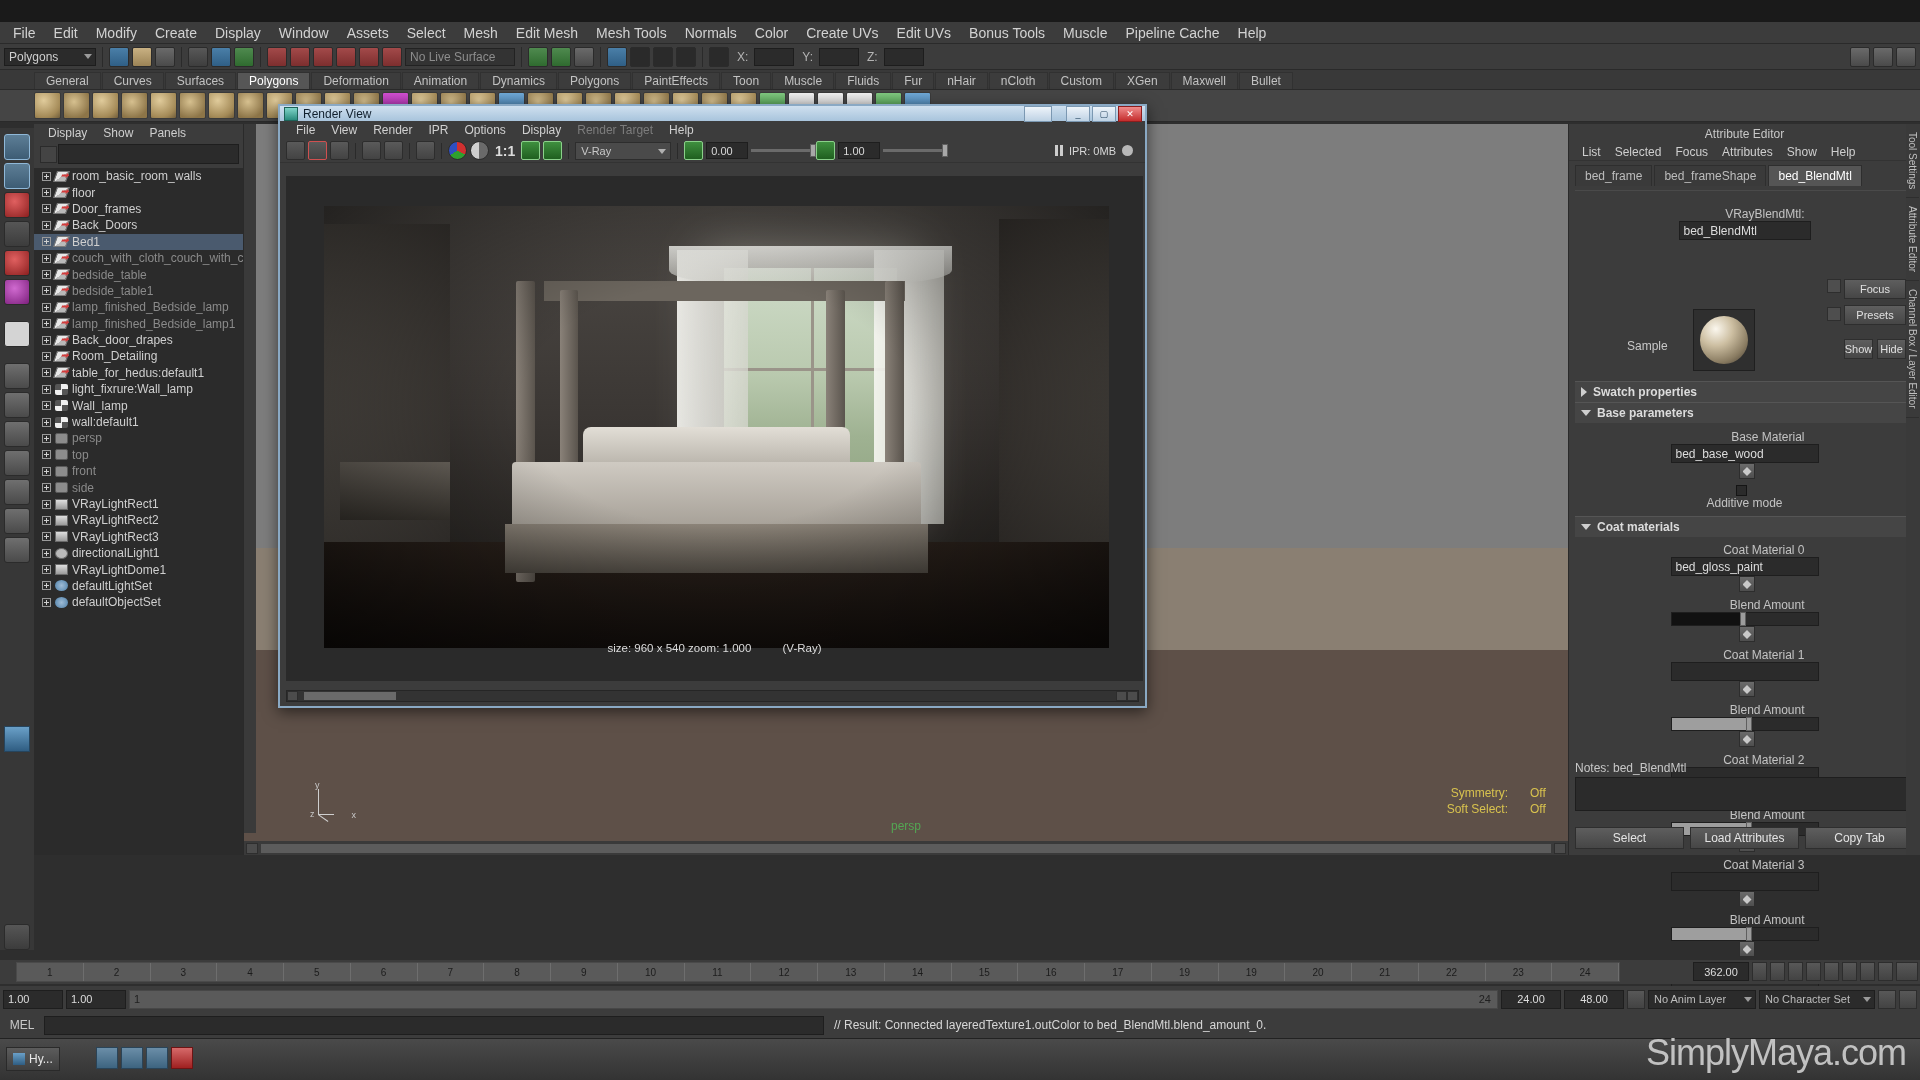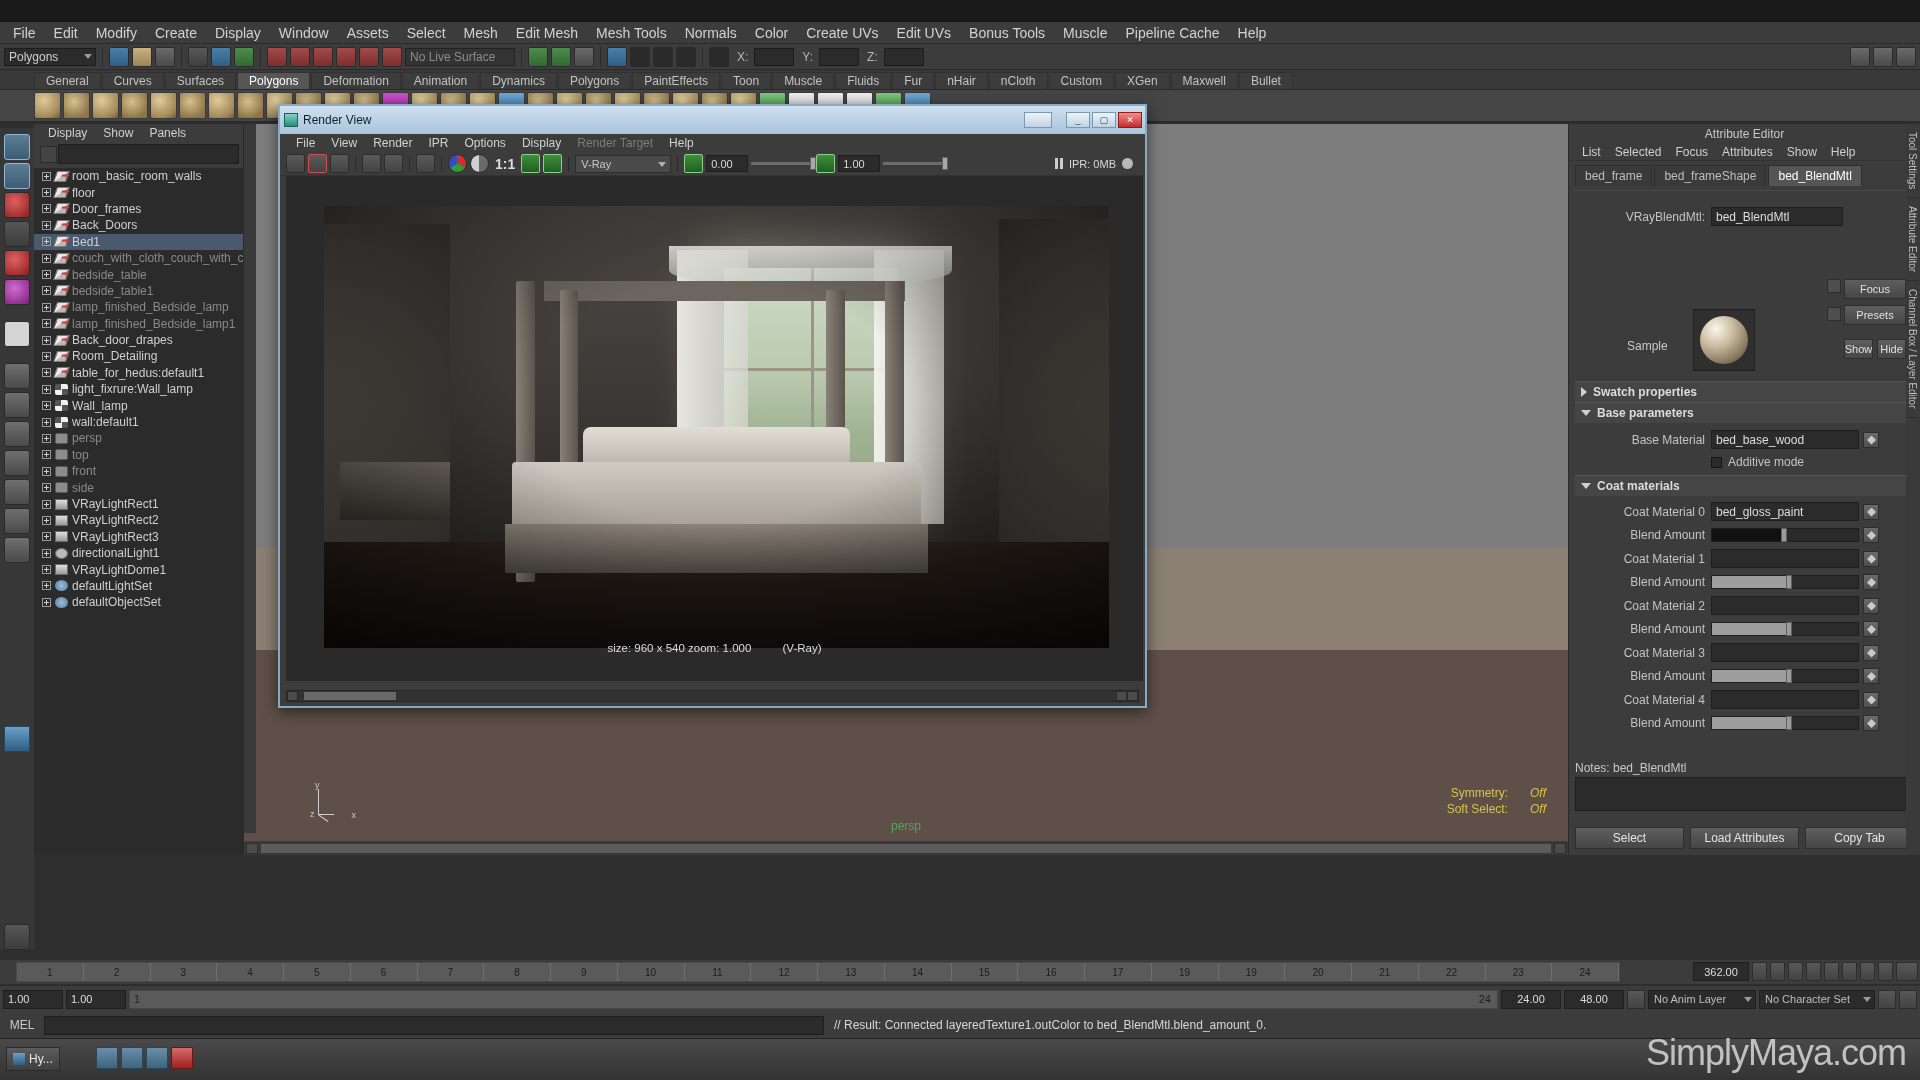--- a/index.html
+++ b/index.html
@@ -125,39 +125,39 @@
 
   
   .viewport{ position:absolute;left:244px;top:124px;right:352px;bottom:225px;
     background:#6a6a6a; overflow:hidden; }
   .vp-sky{ position:absolute;inset:0;background:linear-gradient(#7d7d7d 0 58%, #8a7f72 58% 72%, #5e5048 72% 100%); }
   .vp-axis{ position:absolute;left:72px;bottom:38px;width:36px;height:34px; }
   .vp-persp{ position:absolute;left:50%;bottom:22px;transform:translateX(-50%);
     color:#53a653;font-size:12px; }
   .vp-sym{ position:absolute;right:12px;bottom:38px;font-size:12px;color:#d8c24e; }
   .vp-sym .row{ display:flex;gap:22px;justify-content:flex-end;line-height:16px; }
-  .vp-sym .val{ color:#d8c24e;width:26px;text-align:left;font-style:italic; }
+  .vp-sym .val{ color:#d8c24e;width:26px;text-align:left; }
   .vp-leftscroll{ position:absolute;left:0;top:0;width:12px;bottom:22px;background:#3a3a3a; }
   .vp-botscroll{ position:absolute;left:0;right:0;bottom:0;height:14px;background:#3a3a3a;
     display:flex;align-items:center;}
 
   
   .ae{ position:absolute;right:0;top:124px;width:352px;bottom:225px;background:#3c3c3c;
     border-left:1px solid #2a2a2a; }
   .ae-title{ text-align:center;font-size:12px;color:#c8c8c8;padding:3px 0 2px; }
   .ae-menu{ height:18px;display:flex;align-items:center;padding-left:6px;gap:0;
     border-bottom:1px solid #333; }
   .ae-menu .mi{ padding:1px 7px;font-size:12px;color:#cfcfcf; }
   .ae-tabs{ display:flex;padding:4px 6px 0 6px;gap:2px; }
   .ae-tab{ font-size:12px;padding:3px 9px;background:#3a3a3a;border:1px solid #2e2e2e;
     border-bottom:none;color:#bdbdbd; }
   .ae-tab.active{ background:#555;color:#fff; }
   .ae-body{ position:absolute;left:6px;right:6px;top:66px;bottom:92px;background:#3c3c3c;
     border-top:1px solid #4a4a4a; }
-  .ae-rowline{ display:flex;align-items:center;margin:6px 4px;font-size:12px; }
+  .ae-rowline{ display:flex;align-items:center;margin:6px 4px;font-size:12px;flex-direction:column; }
   .lbl-right{ width:132px;text-align:right;padding-right:6px;color:#c3c3c3;font-size:12px; }
   .txtfield{ height:19px;background:#2b2b2b;border:1px solid #1e1e1e;color:#ddd;
     font-size:12px;display:flex;align-items:center;padding-left:4px; }
   .side-btns{ position:absolute;right:8px;top:88px;display:flex;flex-direction:column;gap:6px; }
   .sb{ width:62px;height:20px;background:linear-gradient(#5e5e5e,#464646);
     border:1px solid #2e2e2e;font-size:11px;color:#e0e0e0;display:flex;
     align-items:center;justify-content:center; }
   .sample-box{ position:absolute;left:120px;top:122px;width:62px;height:62px;
     background:#2f2f2f;border:1px solid #1f1f1f;display:flex;align-items:center;
     justify-content:center; }
@@ -236,21 +236,21 @@
   .tbw{ width:22px;height:22px;background:linear-gradient(#6b8ea8,#3d6480);
     border:1px solid #2a4458; }
   .tbw.close{ background:linear-gradient(#d66a6a,#a02020);border-color:#6d1414; }
   .watermark{ position:absolute;right:14px;bottom:6px;font-size:36px;font-weight:normal;
     color:#d8d8d8;opacity:.85; letter-spacing:-1px; }
 
   
   .rv{ position:absolute;left:278px;top:104px;width:869px;height:604px;
     background:#3c3c3c;border:2px solid #8aa9c4; box-shadow:0 4px 14px rgba(0,0,0,.55);
     z-index:50; }
-  .rv-title{ height:28px;background:linear-gradient(#cfe0ef,#a8c4dc);
+  .rv-title{ height:15px;background:linear-gradient(#cfe0ef,#a8c4dc);
     display:flex;align-items:center;padding-left:4px;gap:5px; }
   .rv-ticon{ width:14px;height:14px;background:linear-gradient(#7fd4c8,#2a8b7d);
     border:1px solid #1d6257; }
   .rv-tlabel{ font-size:12px;color:#11202e; }
   .rv-tbtns{ margin-left:auto;display:flex;gap:2px;padding-right:3px;align-items:center; }
   .rvb{ width:24px;height:16px;background:linear-gradient(#eef4fa,#bed2e4);
     border:1px solid #7b98b2;font-size:9px;color:#23435e;display:flex;
     align-items:center;justify-content:center; }
   .rvb.x{ background:linear-gradient(#f08d8d,#c42c2c);border-color:#8d1d1d;color:#fff; }
   .rvb.wide{ width:28px; }

